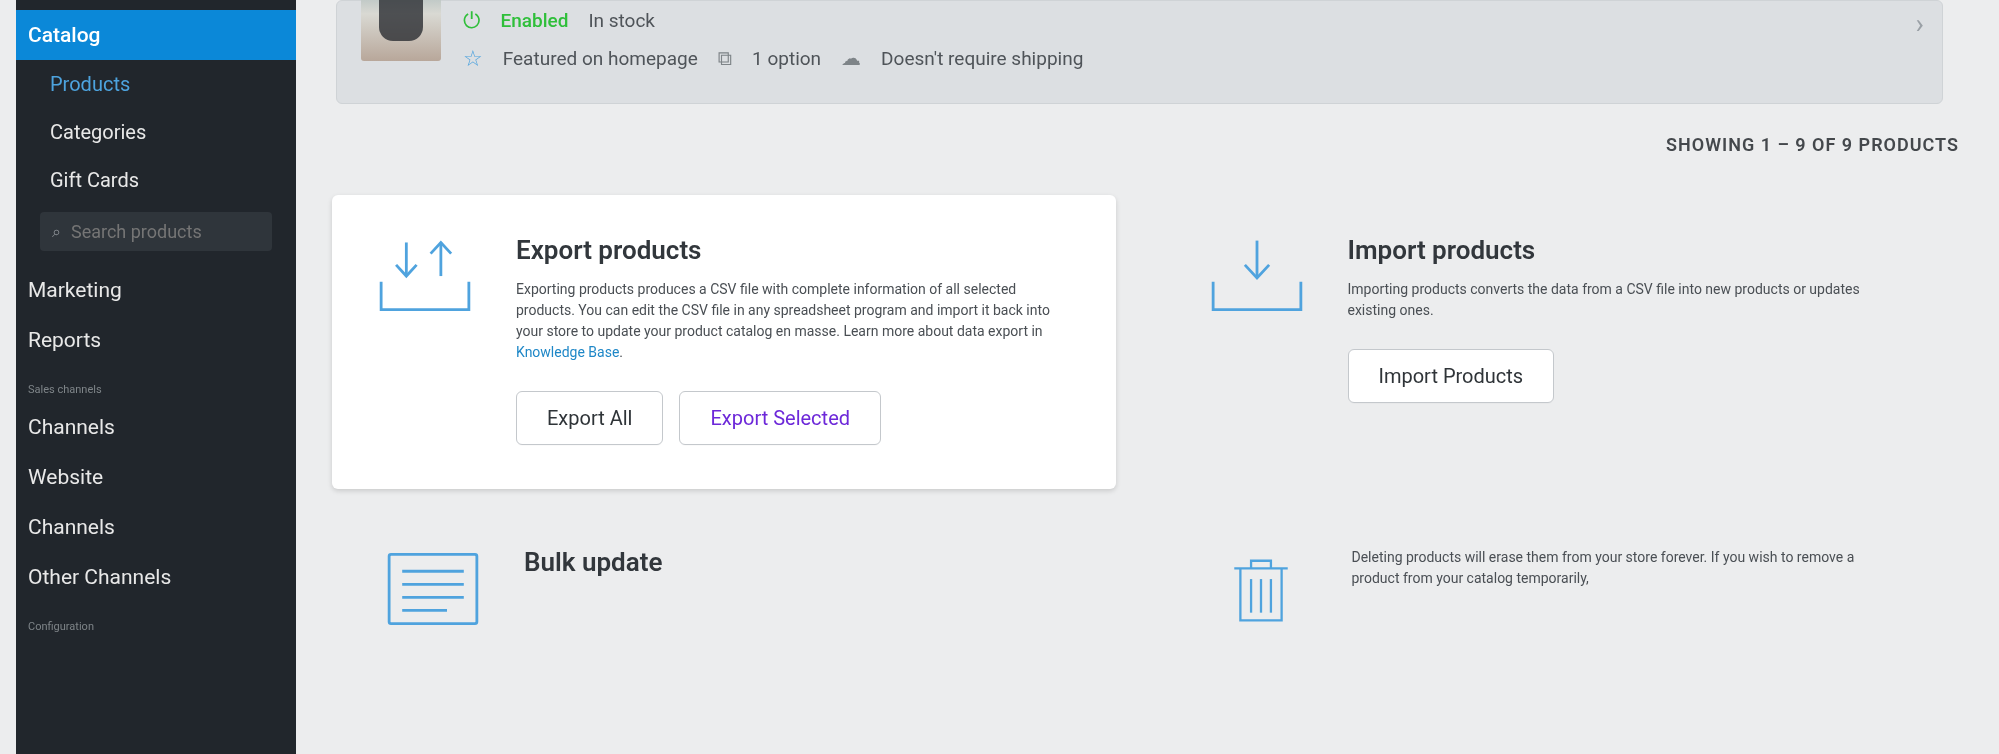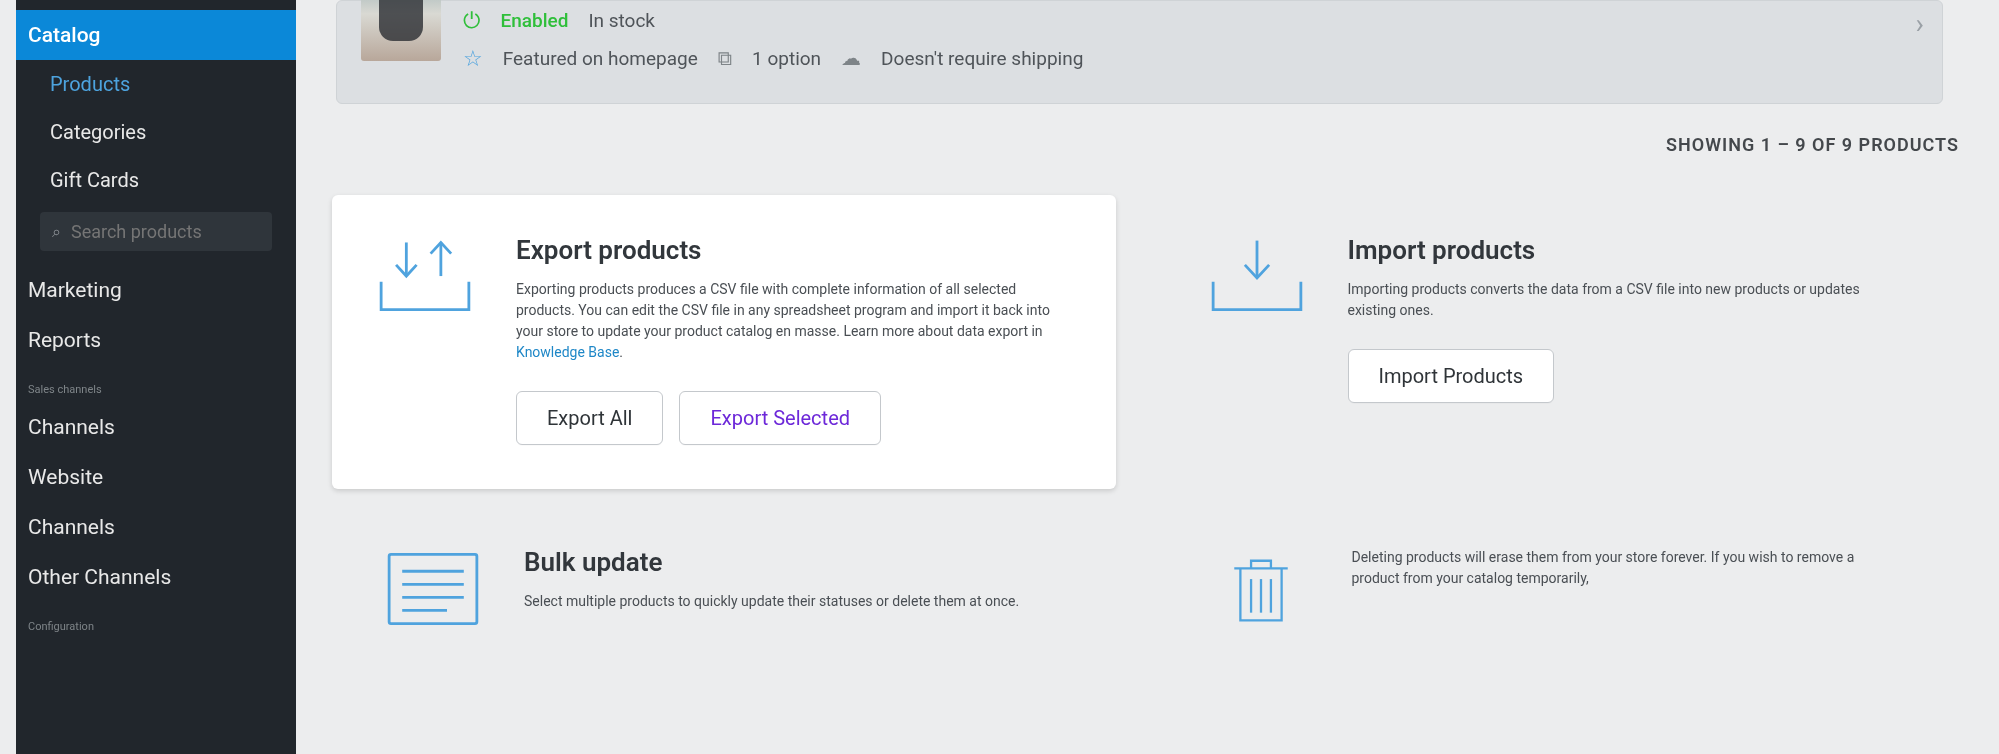--- a/index.html
+++ b/index.html
@@ -159,21 +159,20 @@
         <svg viewBox="0 0 110 90">
           <rect x="8" y="8" width="94" height="74" rx="2"></rect>
           <line x1="22" y1="26" x2="88" y2="26"></line>
           <line x1="22" y1="40" x2="88" y2="40"></line>
           <line x1="22" y1="54" x2="88" y2="54"></line>
           <line x1="22" y1="68" x2="70" y2="68"></line>
         </svg>
       </div>
       <div class="panel-body">
         <h2>Bulk update</h2>
-        <p>Select multiple products to quickly update their statuses or delete them at once.</p>
       </div>
     </div>
 
     <div class="panel">
       <div class="panel-icon">
         <svg viewBox="0 0 110 110">
           <path d="M20 28 h70"></path>
           <path d="M42 28 v-10 h26 v10"></path>
           <path d="M28 28 v68 h54 v-68"></path>
           <line x1="42" y1="42" x2="42" y2="86"></line>

